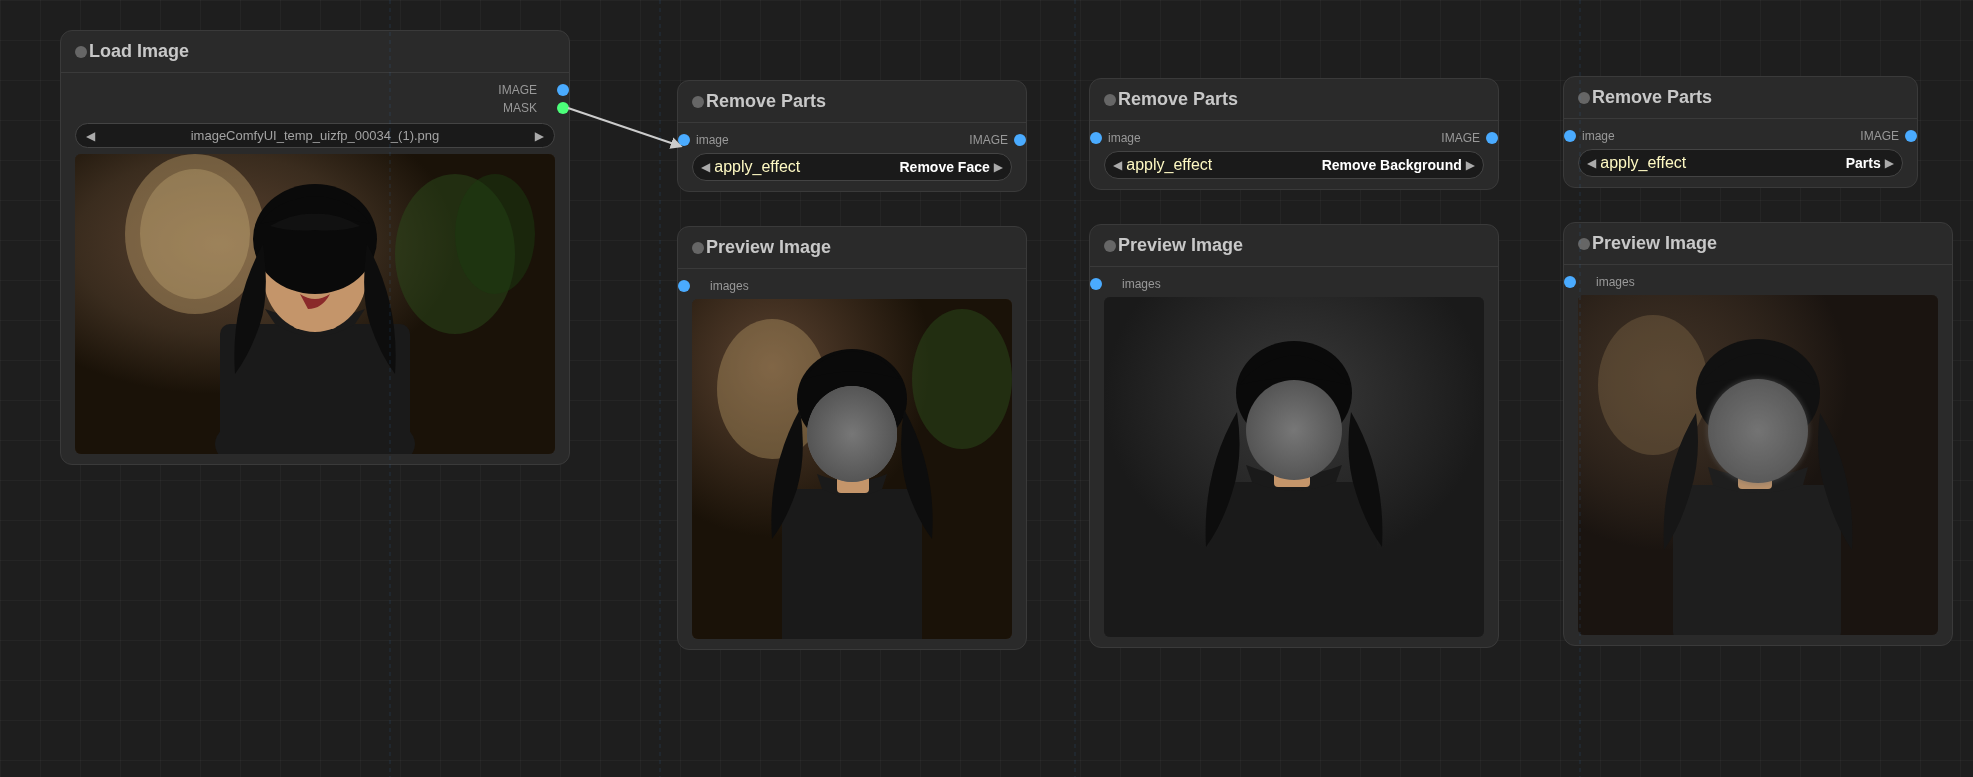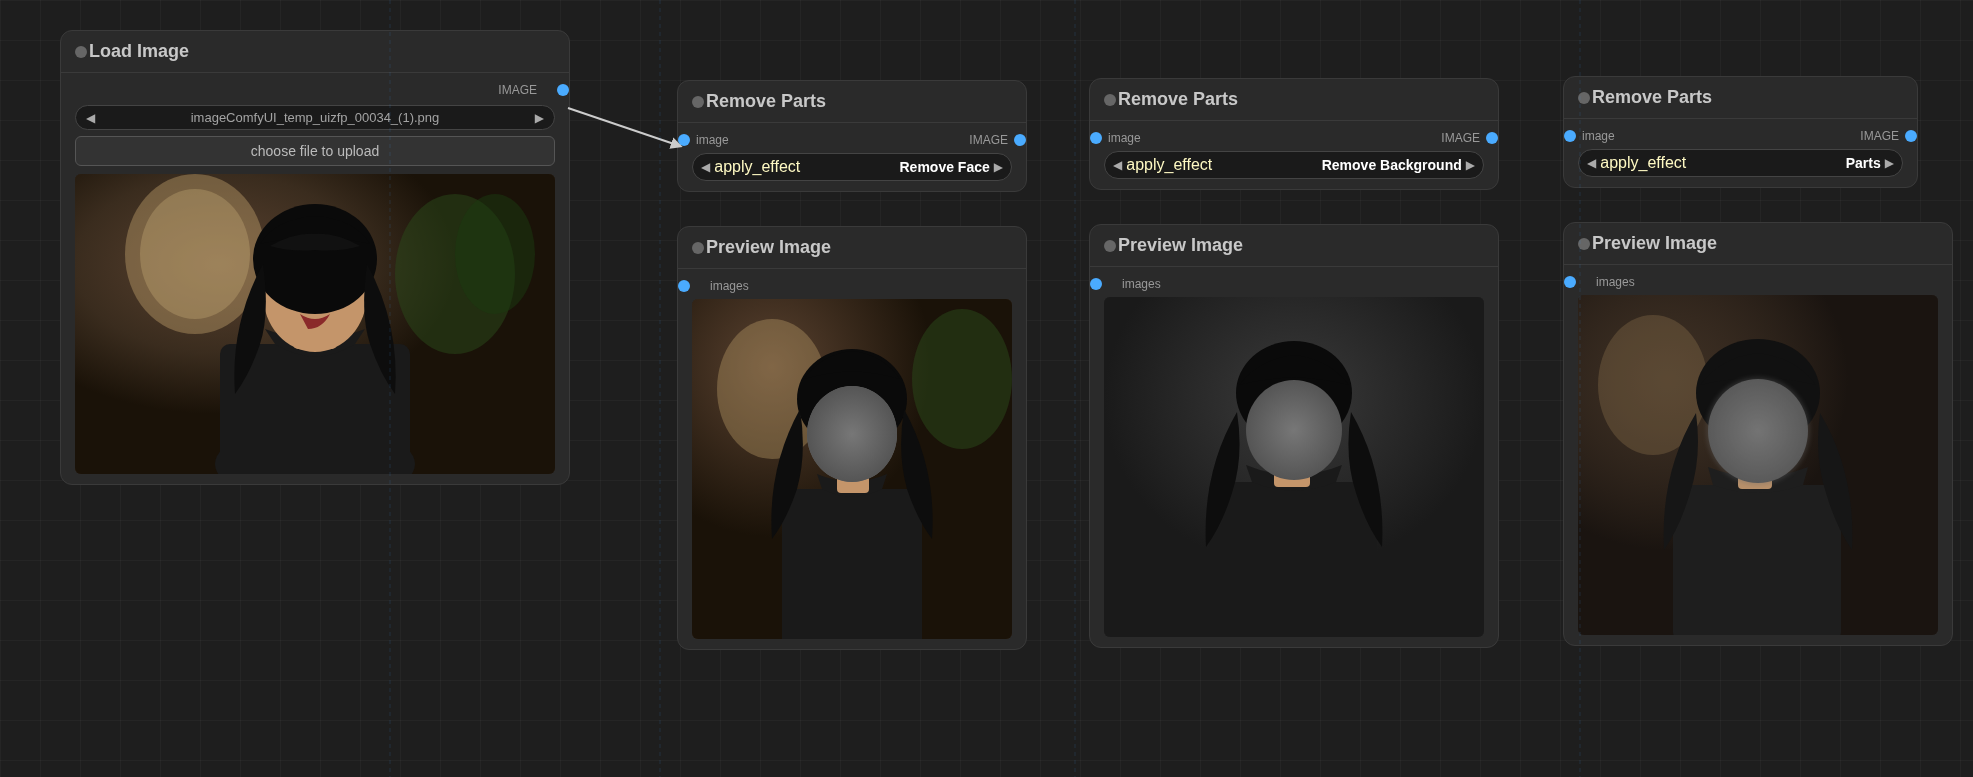--- a/index.html
+++ b/index.html
@@ -236,28 +236,31 @@
     <div class="node-header">
       <div class="conn-dot conn-dot-gray node-status-dot"></div>
       <span class="node-title">Load Image</span>
     </div>
     <div class="node-body">
 
       <div class="port-row">
         <span class="port-label">IMAGE</span>
         <div class="conn-dot conn-dot-blue" style="position:relative; right:-14px;"></div>
       </div>
+      <div class="port-row">
+        <span class="port-label">MASK</span>
+        <div class="conn-dot conn-dot-green" style="position:relative; right:-14px;"></div>
+      </div>
 
       <div class="filename-row">
         <span class="filename-arrow">◀</span>
         <span class="filename-text">imageComfyUI_temp_uizfp_00034_(1).png</span>
         <span class="filename-arrow">▶</span>
       </div>
 
-      <div class="upload-btn">choose file to upload</div>
 
       <div class="preview-img">
         <svg width="100%" height="100%" viewBox="0 0 480 300" xmlns="http://www.w3.org/2000/svg">
 
           <rect width="480" height="300" fill="#3a2c1e"></rect>
 
           <rect width="480" height="300" fill="url(#bgGrad)"></rect>
           <defs>
             <radialGradient id="bgGrad" cx="30%" cy="30%">
               <stop offset="0%" stop-color="#5a4230"></stop>

